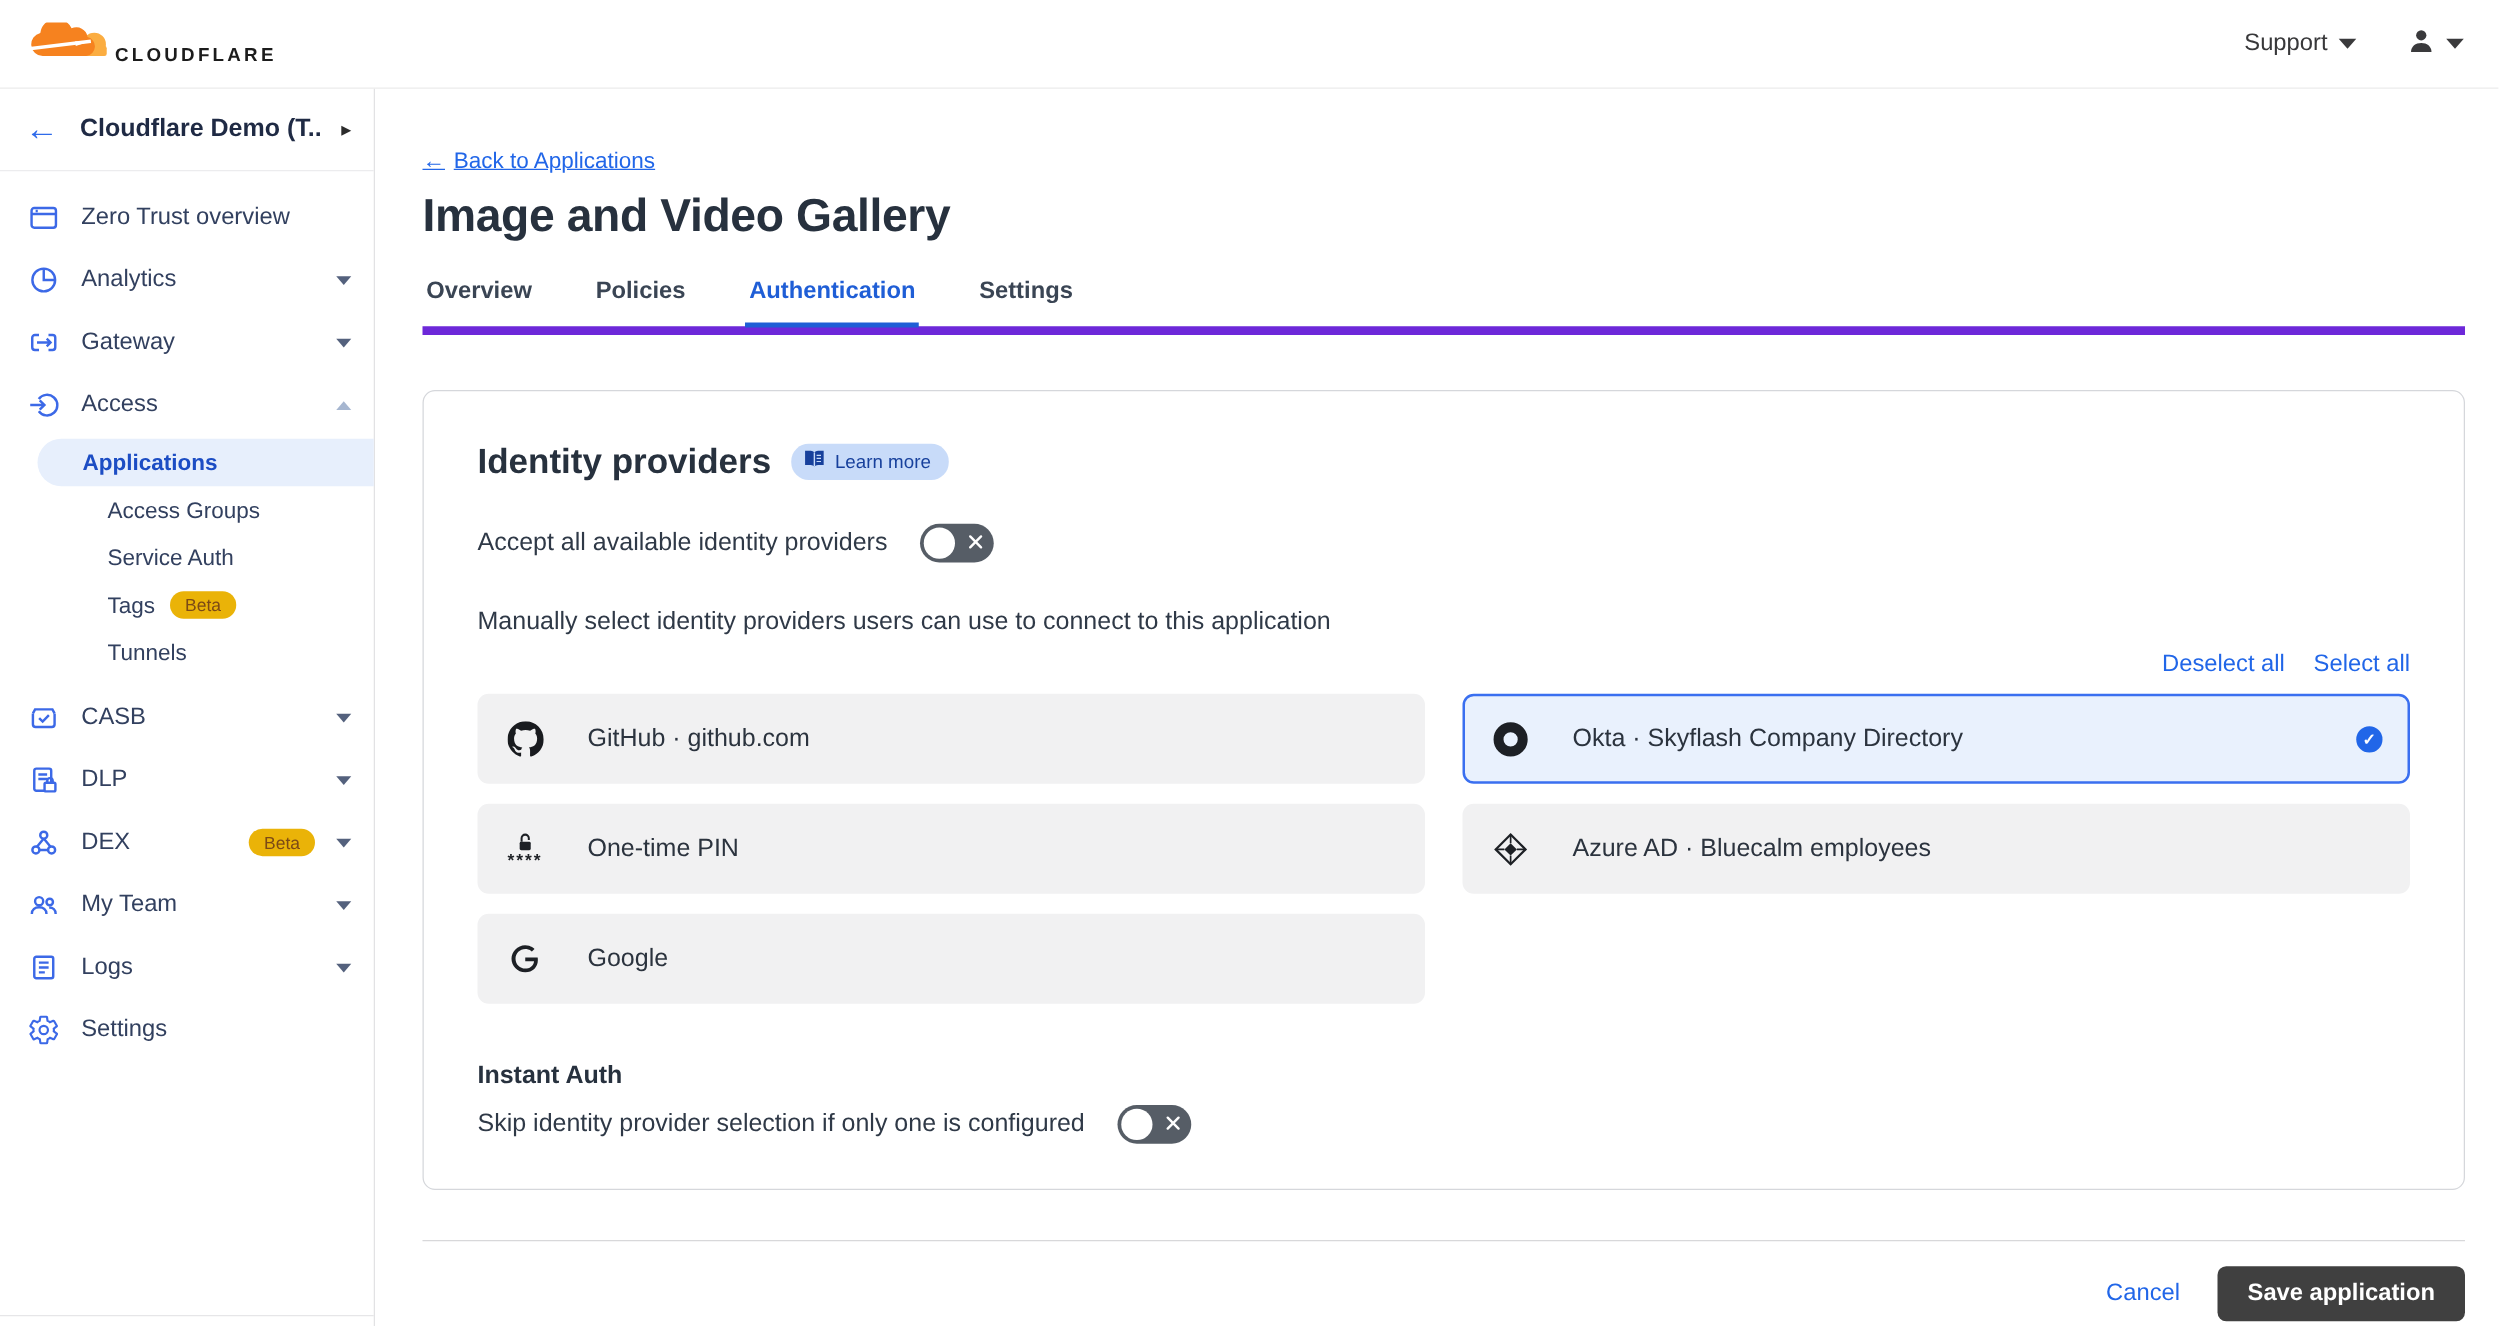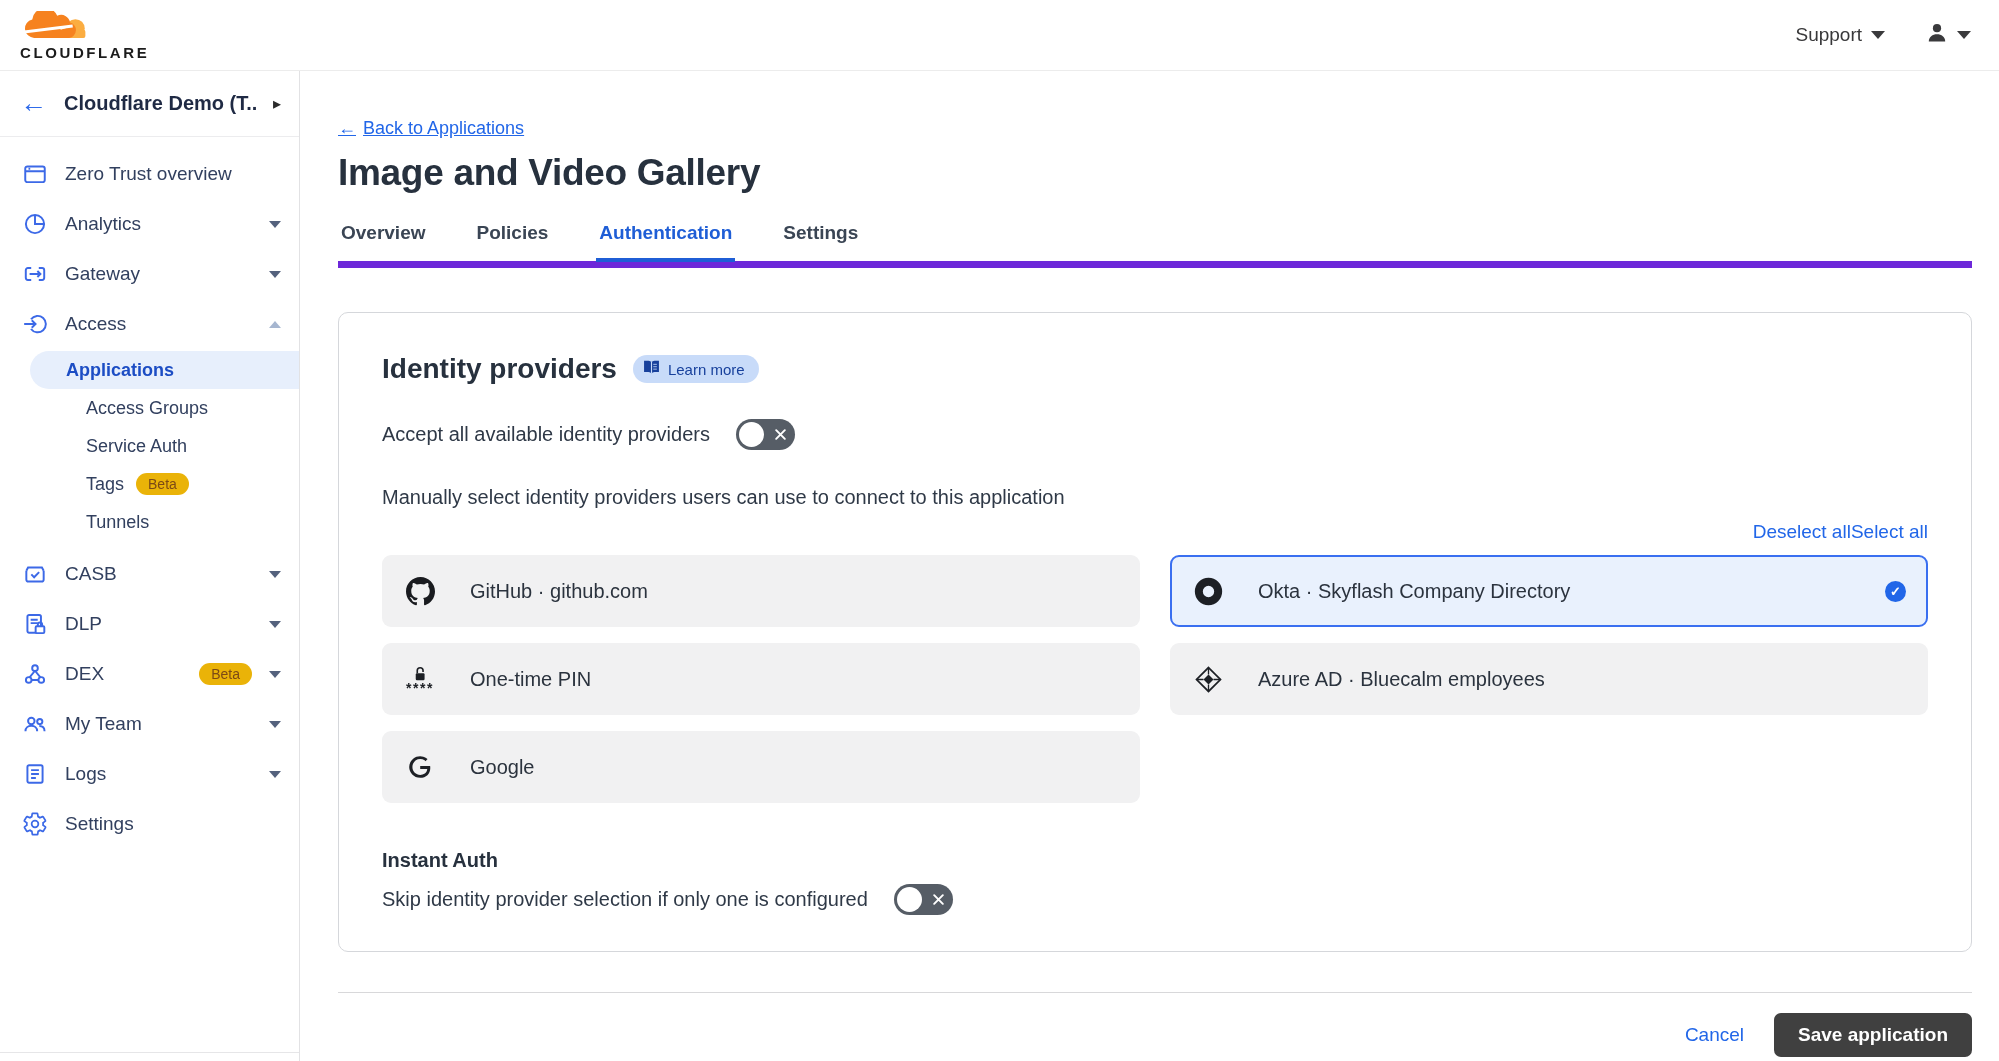--- a/index.html
+++ b/index.html
@@ -3,21 +3,21 @@
 <meta charset="utf-8">
 <style>
   * { margin:0; padding:0; box-sizing:border-box; }
   html,body { background:#fff; }
   body { font-family:"Liberation Sans", sans-serif; color:#2e3947; }
   .page { width:1999px; height:1061px; background:#fff; overflow:hidden; display:flex; flex-direction:column; }
 
   
   .topbar { height:71px; flex:none; display:flex; align-items:center; justify-content:space-between;
             padding:0 28px 0 20px; border-bottom:1px solid #ececec; }
-  .logo { display:flex; flex-direction:column; align-items:flex-start; line-height:1; cursor:pointer; }
+  .logo { display:flex; align-items:flex-end; line-height:1; cursor:pointer; }
   .logo-text { font-size:15px; font-weight:800; letter-spacing:2.6px; color:#1c1c1c; margin-top:1px; }
   .topbar-right { display:flex; align-items:center; gap:40px; }
   .support { display:flex; align-items:center; gap:9px; font-size:19px; color:#38383a; cursor:pointer; }
   .account { display:flex; align-items:center; gap:8px; cursor:pointer; }
   .tri-down { width:0; height:0; border-left:7px solid transparent; border-right:7px solid transparent;
               border-top:8px solid #3a3a3c; }
 
   
   .body-row { flex:1; display:flex; min-height:0; }
 
@@ -59,21 +59,21 @@
   .card-head { display:flex; align-items:center; gap:16px; }
   h2.card-title { font-size:28px; font-weight:700; color:#27313e; }
   .learn-badge { display:inline-flex; align-items:center; gap:8px; background:#c8dbf9; color:#17409c;
                  font-size:15px; font-weight:500; padding:5px 14px 5px 10px; border-radius:14px; cursor:pointer; }
   .toggle-row { margin-top:34px; display:flex; align-items:center; gap:26px; font-size:20px; color:#2f3947;text-align:center; }
   .toggle { width:59px; height:31px; flex:none; border-radius:16px; background:#565d66;
             display:flex; align-items:center; justify-content:space-between; padding:0 8px 0 3px; cursor:pointer; }
   .toggle .knob { width:25px; height:25px; border-radius:50%; background:#fff; }
   .toggle .x-mark { color:#fff; }
   .manual-text { margin-top:36px; font-size:20px; color:#2f3947; }
-  .select-links { display:flex; justify-content:flex-end; margin-top:12px; font-size:19px; }
+  .select-links { display:flex; justify-content:flex-end; gap:23px; margin-top:12px; font-size:19px; }
   .select-links a { color:#2166e8; text-decoration:none; cursor:pointer; }
   .providers { margin-top:12px; display:grid; grid-template-columns:1fr 1fr; column-gap:30px; row-gap:16px; }
   .provider { height:72px; border-radius:9px; background:#f1f1f2; display:flex; align-items:center;
               padding:0 22px; gap:34px; font-size:20px; color:#2b333e; cursor:pointer; }
   .provider.selected { background:#e9f1fd; border:2px solid #3a6ff0; padding:0 20px; }
   .p-icon { width:32px; flex:none; display:flex; flex-direction:column; align-items:center; justify-content:center; color:#1d2025; }
   .otp-stars { font-size:14px; font-weight:700; letter-spacing:1.5px; line-height:0.6; margin-top:1px; color:#1d2025; }
   .provider-check { margin-left:auto; width:21px; height:21px; flex:none; border-radius:50%; background:#2166e8;
                     color:#fff; display:flex; align-items:center; justify-content:center; font-size:13px; font-weight:700; }
   .instant-head { margin-top:46px; font-size:20px; font-weight:700; color:#27313e; }

